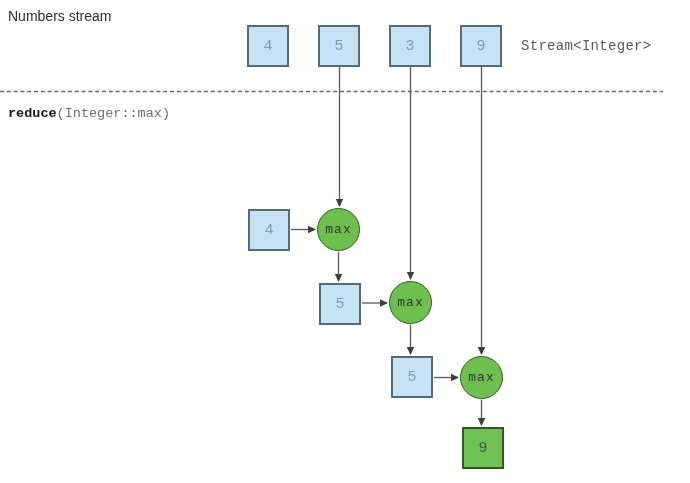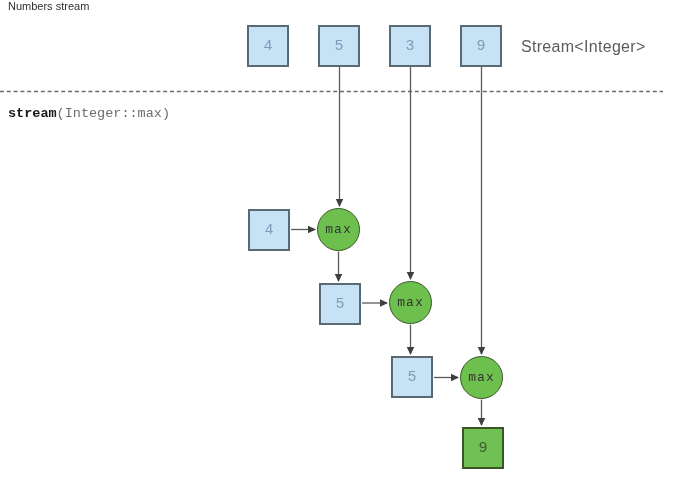--- a/index.html
+++ b/index.html
@@ -18,29 +18,29 @@
   #connectors {
     position: absolute;
     left: 0;
     top: 0;
     z-index: 1;
     pointer-events: none;
   }
   .title {
     position: absolute;
     left: 8px;
-    top: 0;
-    font-size: 11px;
+    top: 8px;
+    font-size: 14px;
     color: var(--title, #2e2e2e);
     z-index: 2;
   }
   .mono-label {
     position: absolute;
-    font-family: Liberation Sans, sans-serif;
-    font-size: 16px;
+    font-family: Liberation Mono, monospace;
+    font-size: 14px;
     color: var(--label, #5b5b5b);
     letter-spacing: 0.3px;
     z-index: 2;
     white-space: nowrap;
   }
   .stream-label  { left: 521px; top: 38px; }
   .optional-label{ left: 533px; top: 440px; }
   .reduce-label {
     position: absolute;
     left: 8px;
@@ -143,21 +143,21 @@
 
   <div class="title">Numbers stream</div>
 
   <div class="el-box pos-s0">4</div>
   <div class="el-box pos-s1">5</div>
   <div class="el-box pos-s2">3</div>
   <div class="el-box pos-s3">9</div>
   <div class="mono-label stream-label">Stream&lt;Integer&gt;</div>
 
   <div class="reduce-label">
-    <span class="kw">stream</span><span class="args">(Integer::max)</span>
+    <span class="kw">reduce</span><span class="args">(Integer::max)</span>
   </div>
 
   <div class="el-box pos-op0-box">4</div>
   <div class="op-node pos-op0-node">max</div>
 
   <div class="el-box pos-op1-box">5</div>
   <div class="op-node pos-op1-node">max</div>
 
   <div class="el-box pos-op2-box">5</div>
   <div class="op-node pos-op2-node">max</div>

